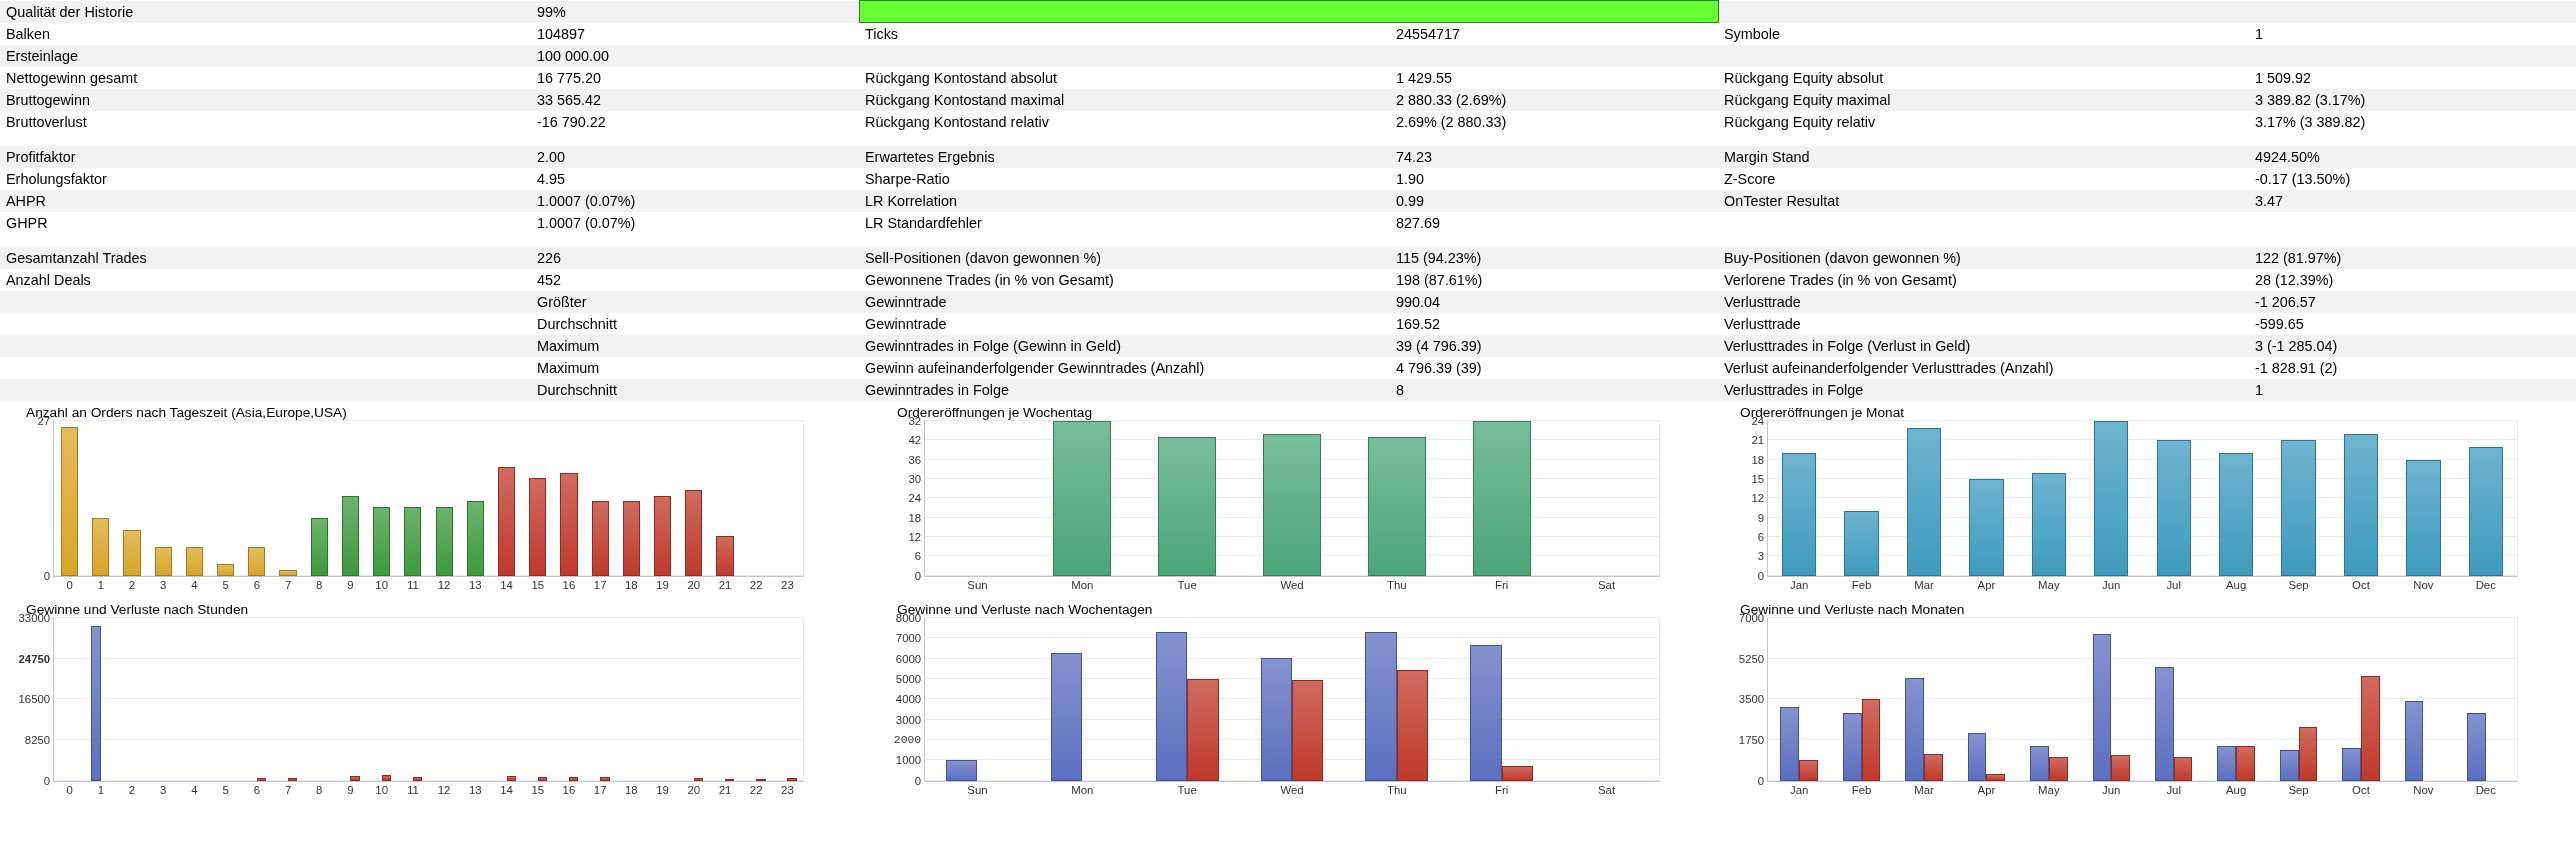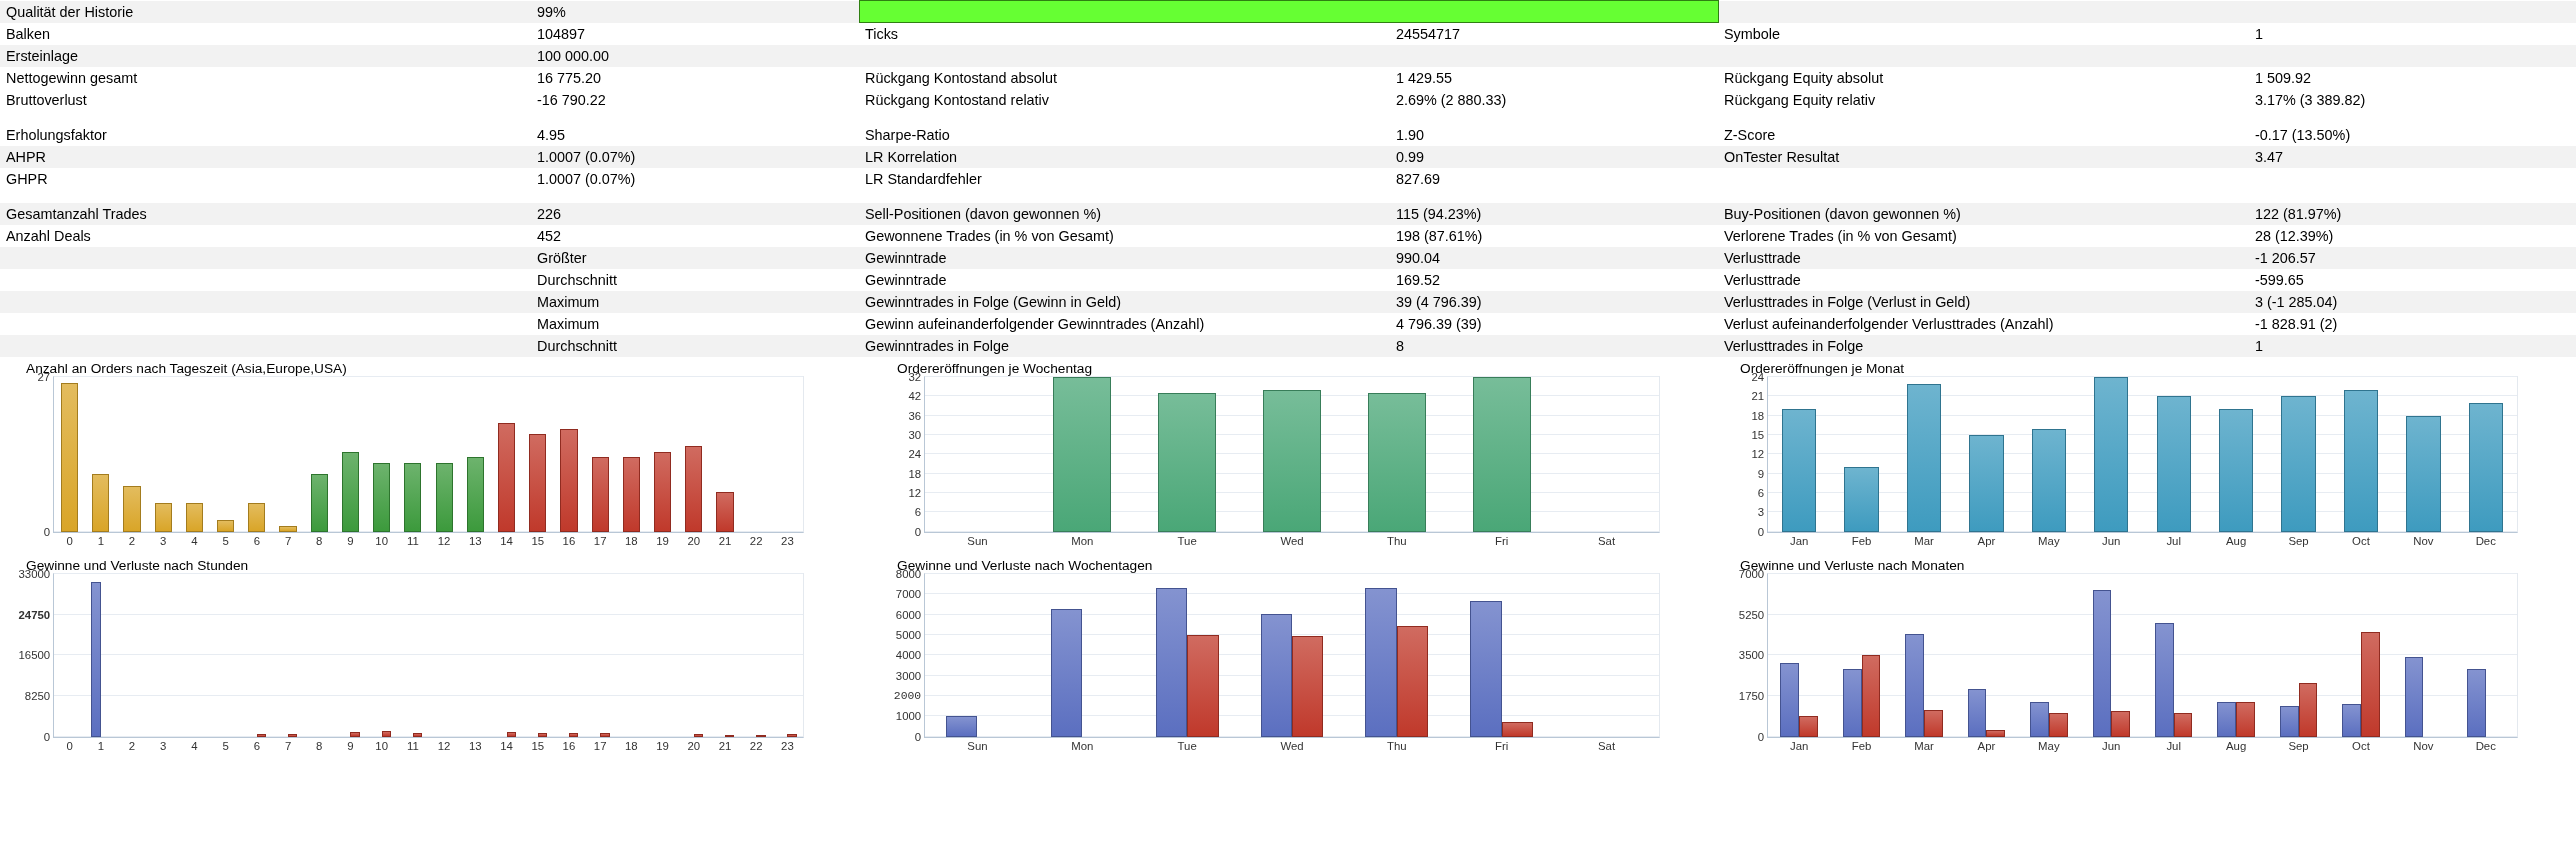--- a/index.html
+++ b/index.html
@@ -140,30 +140,46 @@
         <td class="val"></td>
       </tr>
       <tr class="plain">
         <td class="lbl">Nettogewinn gesamt</td>
         <td class="val">16 775.20</td>
         <td class="lbl">Rückgang Kontostand absolut</td>
         <td class="val">1 429.55</td>
         <td class="lbl">Rückgang Equity absolut</td>
         <td class="val">1 509.92</td>
       </tr>
+      <tr class="alt">
+        <td class="lbl">Bruttogewinn</td>
+        <td class="val">33 565.42</td>
+        <td class="lbl">Rückgang Kontostand maximal</td>
+        <td class="val">2 880.33 (2.69%)</td>
+        <td class="lbl">Rückgang Equity maximal</td>
+        <td class="val">3 389.82 (3.17%)</td>
+      </tr>
       <tr class="plain">
         <td class="lbl">Bruttoverlust</td>
         <td class="val">-16 790.22</td>
         <td class="lbl">Rückgang Kontostand relativ</td>
         <td class="val">2.69% (2 880.33)</td>
         <td class="lbl">Rückgang Equity relativ</td>
         <td class="val">3.17% (3 389.82)</td>
       </tr>
       <tr class="spacer">
         <td colspan="6"></td>
+      </tr>
+      <tr class="alt">
+        <td class="lbl">Profitfaktor</td>
+        <td class="val">2.00</td>
+        <td class="lbl">Erwartetes Ergebnis</td>
+        <td class="val">74.23</td>
+        <td class="lbl">Margin Stand</td>
+        <td class="val">4924.50%</td>
       </tr>
       <tr class="plain">
         <td class="lbl">Erholungsfaktor</td>
         <td class="val">4.95</td>
         <td class="lbl">Sharpe-Ratio</td>
         <td class="val">1.90</td>
         <td class="lbl">Z-Score</td>
         <td class="val">-0.17 (13.50%)</td>
       </tr>
       <tr class="alt">

